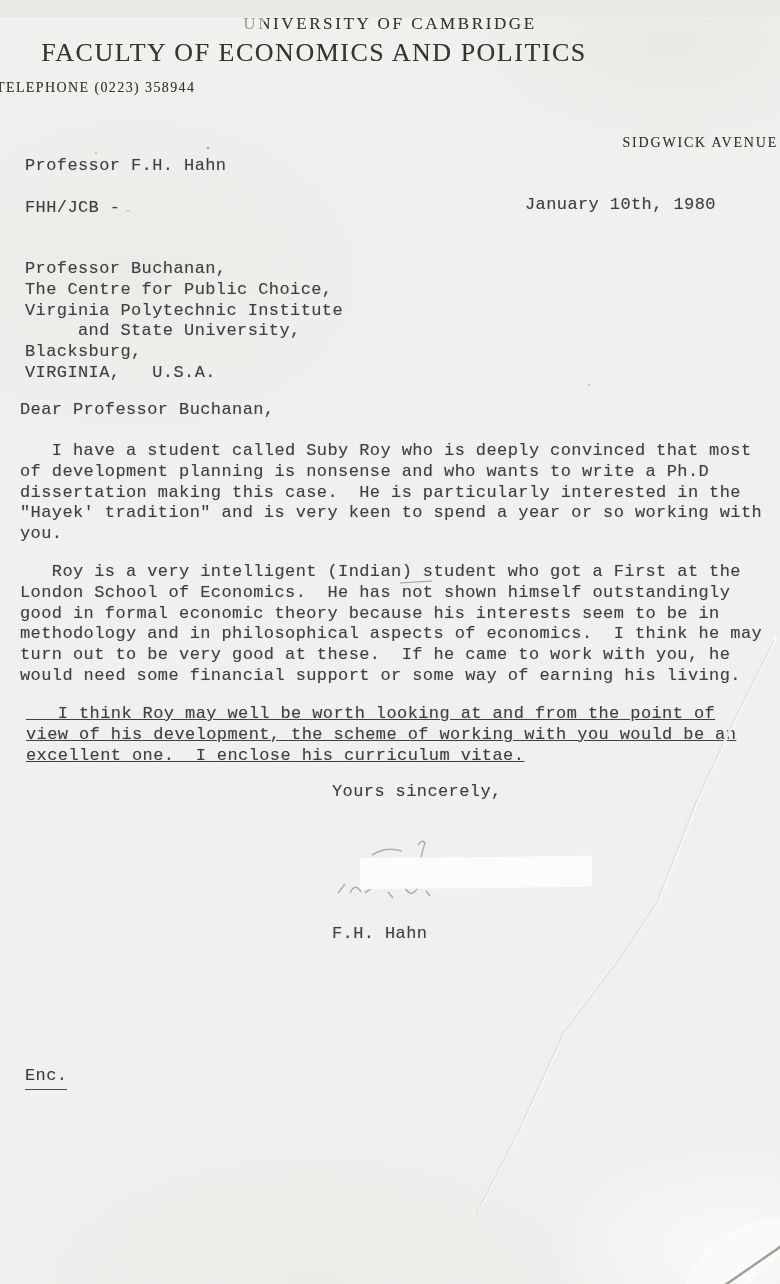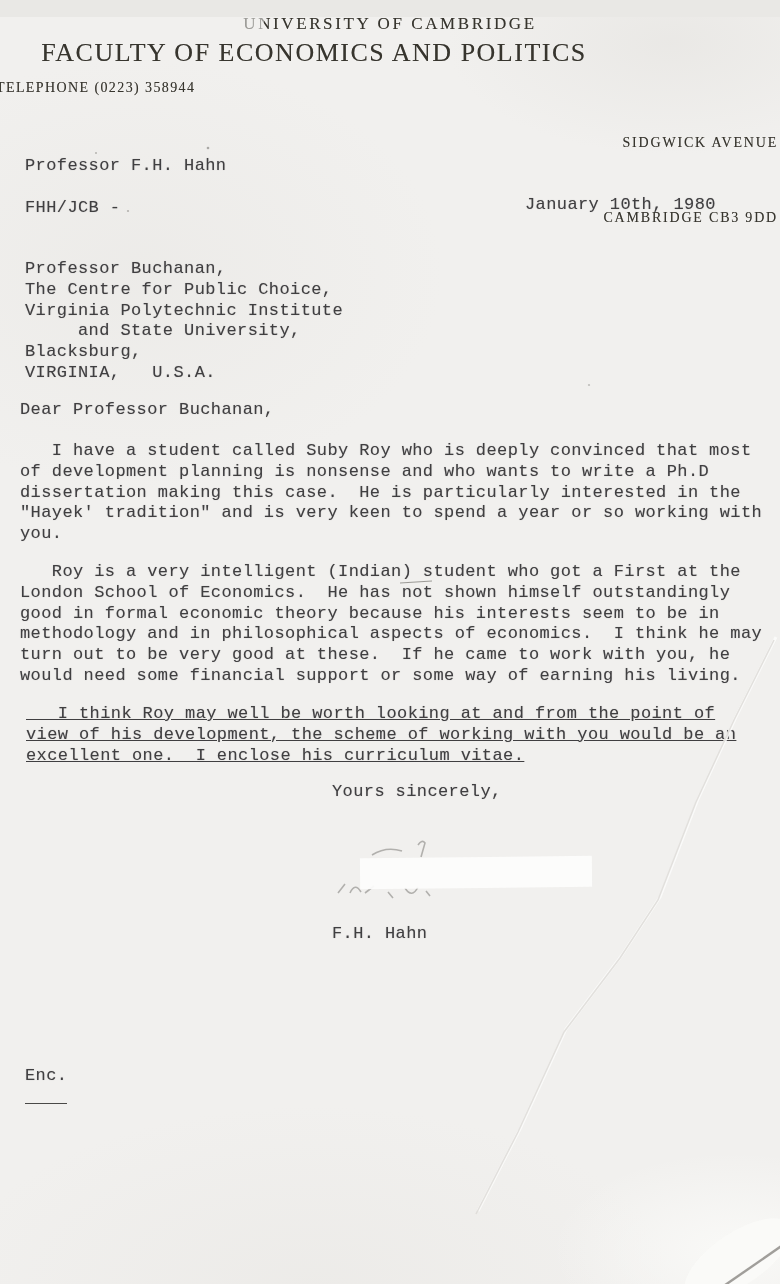--- a/index.html
+++ b/index.html
@@ -36,34 +36,33 @@
   .reference   { top: 181px; left: 25px; }
   .date        { top: 178px; left: 525px; }
   .recipient   { top: 242px; left: 25px; }
   .salutation  { top: 383px; left: 20px; }
   .para1       { top: 424px; left: 20px; }
   .para2       { top: 545px; left: 20px; }
   .para3       { top: 687px; left: 26px; text-decoration: underline; }
   .valediction { top: 765px; left: 332px; }
   .sig-name    { top: 907px; left: 332px; }
   .enclosure   { top: 1049px; left: 25px; }
-  .enclosure span { border-bottom: 1.5px solid #4a4947; padding-bottom: 18px; }
+  .enclosure span { border-bottom: 1.5px solid #4a4947; padding-bottom: 4px; }
   .artifacts { position: absolute; top: 0; left: 0; pointer-events: none; }
 </style>
 </head>
 <body>
 
 <div class="page">
 
   <div class="serifhead uni">UNIVERSITY OF CAMBRIDGE</div>
   <div class="serifhead fac">FACULTY OF ECONOMICS AND POLITICS</div>
   <div class="serifhead tel">TELEPHONE (0223) 358944</div>
   <div class="serifhead lh-addr">
     <div>SIDGWICK AVENUE</div>
-    <div>CAMBRIDGE CB3 9DD</div>
   </div>
 
   <div class="typew sender-name">Professor F.H. Hahn</div>
   <div class="typew reference">FHH/JCB -</div>
   <div class="typew date">January 10th, 1980</div>
 
   <div class="typew recipient">Professor Buchanan,
 The Centre for Public Choice,
 Virginia Polytechnic Institute
      and State University,

